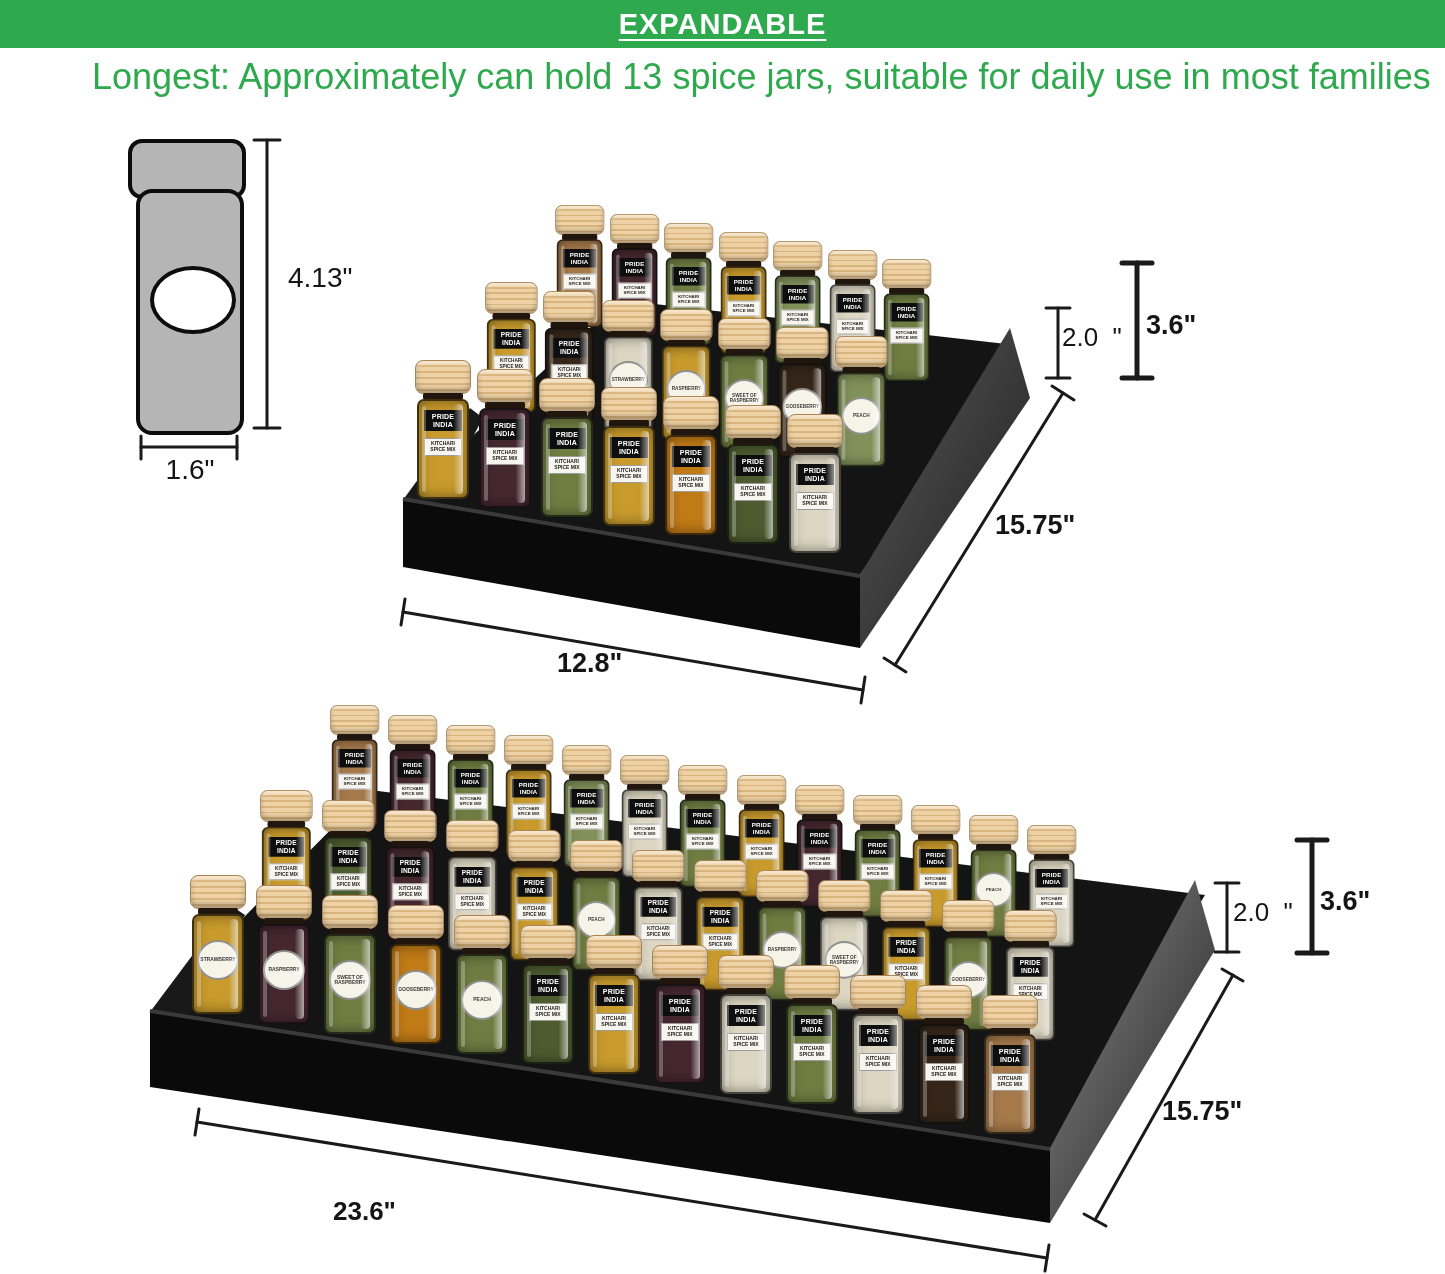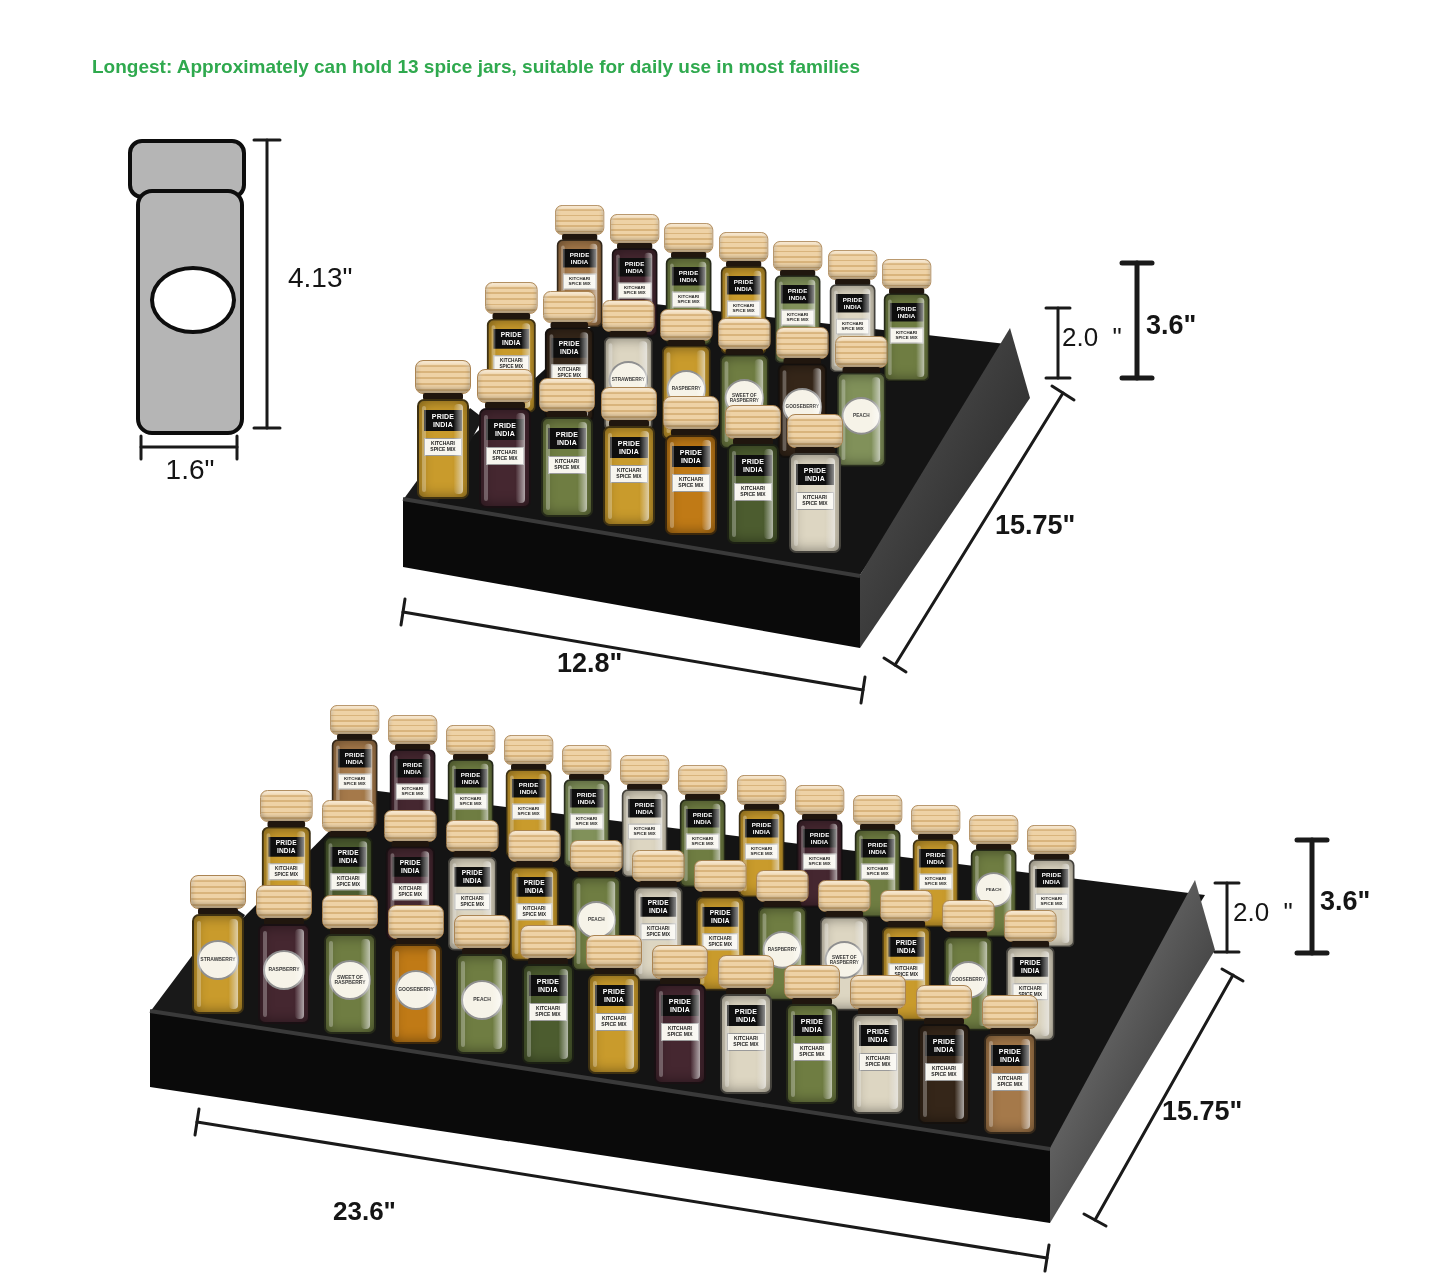--- a/index.html
+++ b/index.html
@@ -5,21 +5,21 @@
   html,body{margin:0;padding:0;background:#ffffff;}
   .page{position:relative;width:1445px;height:1274px;background:#ffffff;overflow:hidden;
         font-family:"Liberation Sans",sans-serif;}
 
   
   .banner{position:absolute;left:0;top:0;width:1445px;height:48px;background:#2fa94e;
           display:flex;align-items:center;justify-content:center;z-index:8;}
   .banner-title{color:#ffffff;font-size:29px;font-weight:700;letter-spacing:1px;
           text-decoration:underline;text-underline-offset:5px;text-decoration-thickness:2px;}
 
-  .sub{position:absolute;left:92px;color:#2fa94e;font-size:19px;font-weight:700;
+  .sub{position:absolute;left:92px;color:#2fa94e;font-size:36px;font-weight:400;
        white-space:nowrap;z-index:8;}
   .sub1{top:56px;} .sub2{top:96px;}
 
   
   .d-cap{position:absolute;left:128px;top:139px;width:110px;height:52px;background:#b5b5b5;
          border:4px solid #0d0d0d;border-radius:14px;z-index:4;}
   .d-body{position:absolute;left:136px;top:189px;width:100px;height:238px;background:#b5b5b5;
          border:4px solid #0d0d0d;border-radius:16px;z-index:4;}
   .d-hole{position:absolute;left:150px;top:266px;width:78px;height:60px;background:#ffffff;
          border:4px solid #0d0d0d;border-radius:50%;z-index:5;}
@@ -68,20 +68,23 @@
   .d-lin{left:1233px;top:897px;font-size:26px;font-weight:400;}
   .d-lout{left:1320px;top:886px;font-size:27px;font-weight:700;}
   .d-ldep{left:1162px;top:1096px;font-size:27px;font-weight:700;}
   .d-lwid{left:333px;top:1196px;font-size:26px;font-weight:700;}
 </style>
 </head>
 <body>
 
 <div class="page">
 
+  <div class="banner">
+    <span class="banner-title">EXPANDABLE</span>
+  </div>
   <div class="sub sub1">Longest: Approximately can hold 13 spice jars, suitable for daily use in most families</div>
 
   <div class="d-cap"></div>
   <div class="d-body"></div>
   <div class="d-hole"></div>
 
   <svg id="trays" class="layer" width="1445" height="1274">
     <defs>
       <linearGradient id="rgradS" x1="0" y1="0" x2="1" y2="1">
         <stop offset="0" stop-color="#5a5a5a"></stop>

